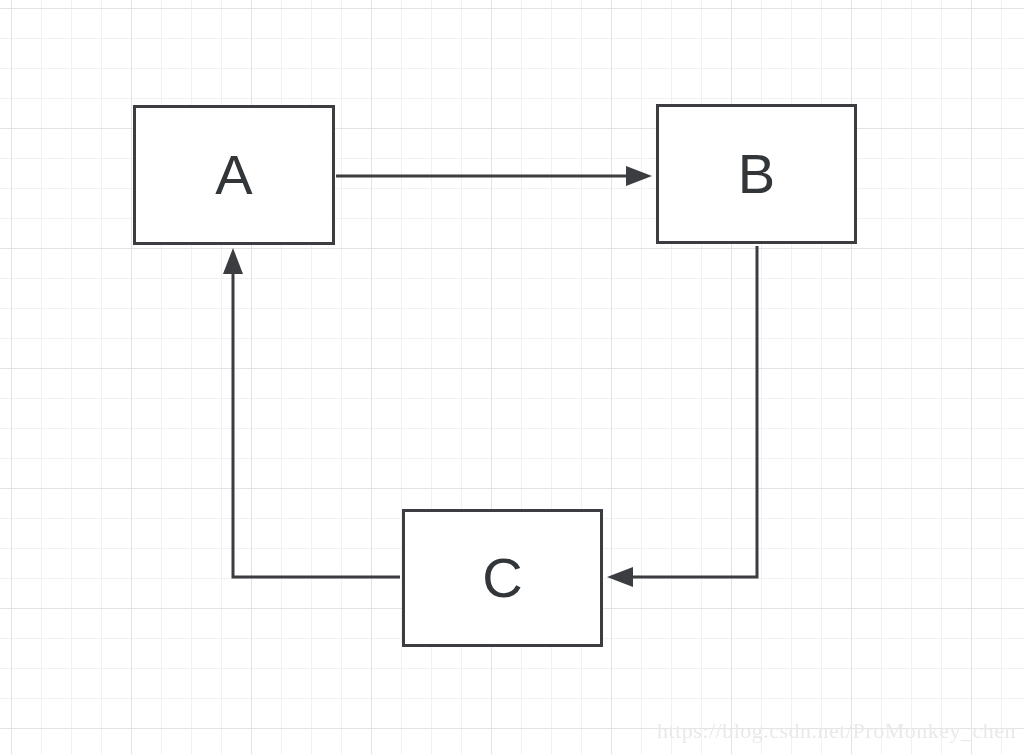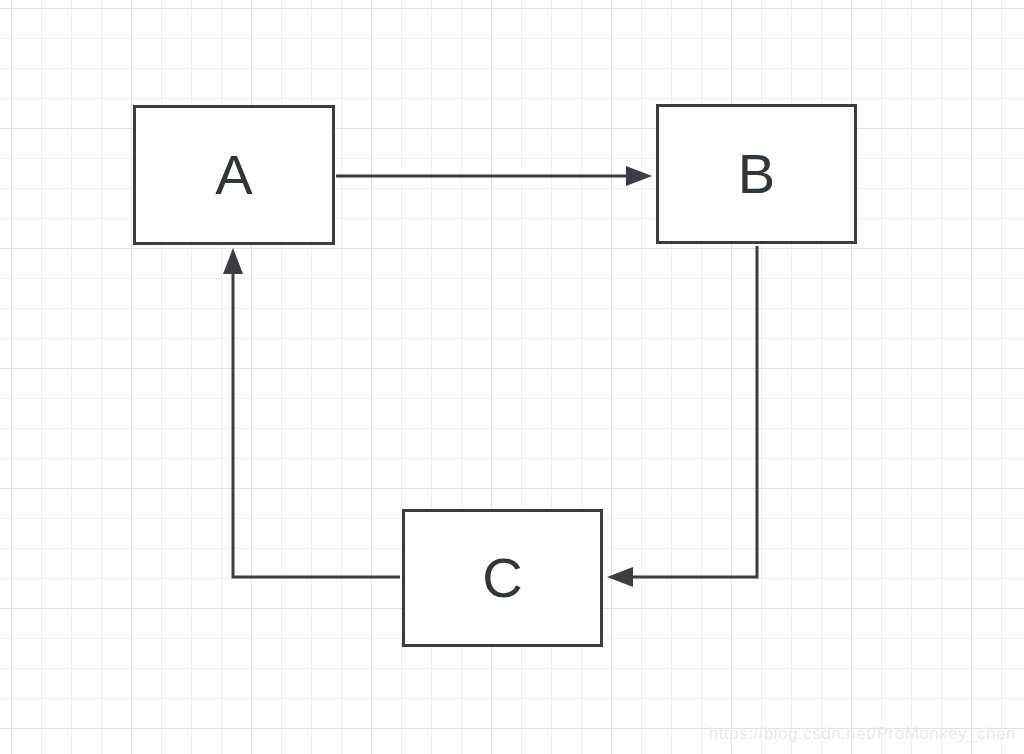--- a/index.html
+++ b/index.html
@@ -54,24 +54,25 @@
     color: #333639;
     user-select: none;
   }
   .node-a { left: 133px; top: 105px; width: 202px; height: 140px; }
   .node-b { left: 656px; top: 104px; width: 201px; height: 140px; }
   .node-c { left: 402px; top: 509px; width: 201px; height: 138px; }
   .watermark {
     position: absolute;
     right: 8px;
     bottom: 10px;
-    font-size: 17px;
+    font-size: 22px;
     color: #e9e9e9;
     letter-spacing: 0.5px;
     white-space: nowrap;
+    font-family: Liberation Serif, serif;
   }
 </style>
 </head>
 <body>
 
 <div class="canvas">
 
   <svg class="edges-layer" viewBox="0 0 1024 754" xmlns="http://www.w3.org/2000/svg">
 
     <g>

